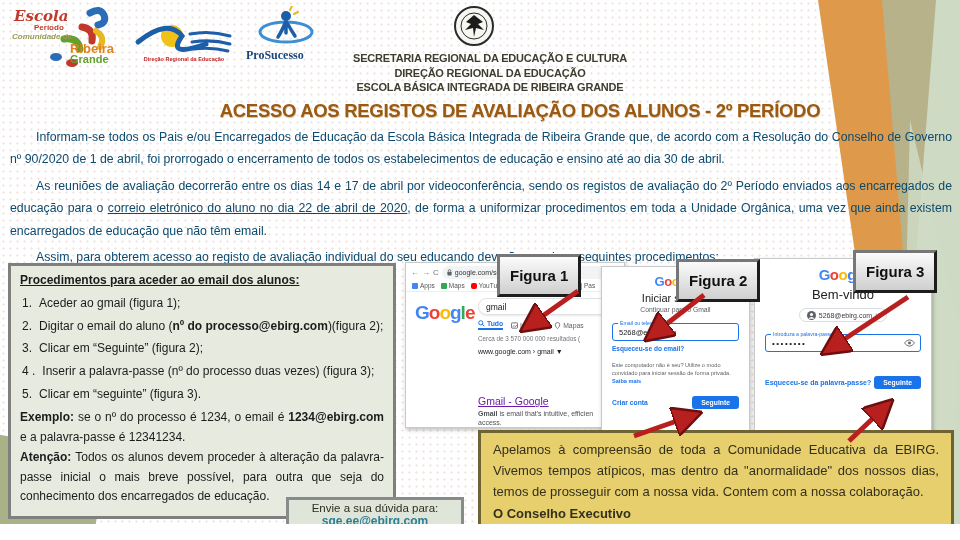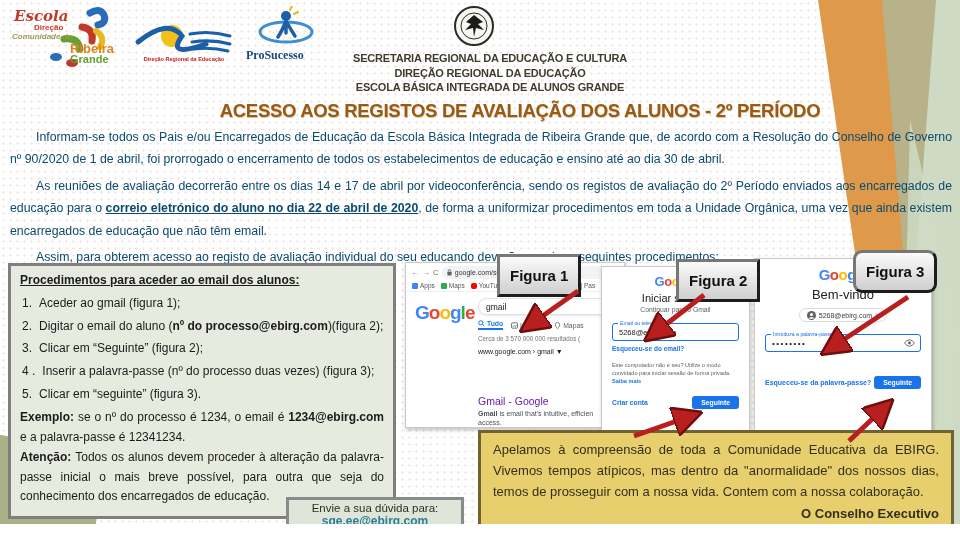--- a/index.html
+++ b/index.html
@@ -29,21 +29,21 @@
   
   .org-lines{position:absolute;left:230px;top:51px;width:520px;text-align:center;z-index:5;
     color:#3f3d2e;font-size:11px;font-weight:700;line-height:14.5px;letter-spacing:-0.2px;}
   .page-title{position:absolute;left:90px;top:100px;width:860px;text-align:center;z-index:5;
     color:#9b5a13;font-size:18.5px;font-weight:800;letter-spacing:-0.3px;
     text-shadow:0.5px 0.5px 0 #d8c2a0;}
   
   .intro{position:absolute;left:10px;top:126px;width:942px;z-index:5;color:#0c4a6e;
     font-size:12.3px;line-height:1.82;text-align:justify;}
   .intro p{margin:0 0 4px 0;text-indent:26px;}
-  .emph{font-weight:700;text-decoration:underline;}
+  .emph{font-weight:400;text-decoration:underline;}
   
   .proc-box{position:absolute;left:8px;top:263px;width:364px;height:236px;z-index:20;
     background:#e6eadf;border:3px solid #7f7f7f;padding:7px 9px;color:#1c1c1c;font-size:12px;}
   .proc-head{font-weight:700;text-decoration:underline;font-size:12px;margin-bottom:8px;}
   .step{margin:0 0 6.5px 2px;line-height:1.35;}
   .step .n{margin-right:7px;}
   .proc-par{margin:0 0 1px 0;line-height:1.62;text-align:justify;}
   .blab{font-weight:700;}
   
   .help-box{position:absolute;left:286px;top:497px;width:172px;z-index:30;background:#dfe5d8;
@@ -52,39 +52,39 @@
   
   .fig-card{position:absolute;background:#fff;border:1px solid #c9c9c9;box-shadow:1px 2px 4px rgba(0,0,0,.25);}
   .fig1{left:405px;top:262px;width:218px;height:164px;z-index:10;}
   .fig2{left:601px;top:266px;width:147px;height:171px;z-index:11;}
   .fig3{left:754px;top:258px;width:176px;height:184px;z-index:12;}
   .fig-label{position:absolute;z-index:50;background:linear-gradient(#fbfbfb,#cfcfcf);
     border:3px solid;border-color:#777 #1d1d1d #1d1d1d #777;color:#111;
     font-size:15px;font-weight:700;padding:10px 10px;white-space:nowrap;}
   .flab1{left:497px;top:254px;}
   .flab2{left:676px;top:259px;}
-  .flab3{left:853px;top:250px;border-radius:9px;}
+  .flab3{left:853px;top:250px;}
   
   .chrome{display:flex;align-items:center;gap:3px;padding:3px 4px 1px 5px;color:#777;font-size:8px;}
   .urlpill{flex:1;display:flex;align-items:center;gap:3px;background:#f1f3f4;border-radius:7px;
     padding:1px 5px;font-size:7px;color:#333;height:11px;}
   .bmbar{display:flex;align-items:center;gap:6px;padding:2px 6px;font-size:6.5px;color:#555;border-bottom:1px solid #eee;}
   .bm{display:flex;align-items:center;gap:2px;}
   .bm-ico{width:6px;height:6px;border-radius:1px;display:inline-block;}
   .serp{position:relative;padding:6px 6px 0 72px;}
   .glogo1{position:absolute;left:9px;top:10px;font-size:19px;font-weight:600;letter-spacing:-1px;}
   .g-b{color:#4285f4}.g-r{color:#ea4335}.g-y{color:#fbbc05}.g-g{color:#34a853}
   .searchpill{border:1px solid #dfe1e5;border-radius:10px;height:15px;display:flex;align-items:center;
     padding:0 7px;font-size:8.5px;color:#202124;box-shadow:0 1px 2px rgba(32,33,36,.1);margin-bottom:5px;}
   .serp-tabs{display:flex;gap:8px;font-size:6.8px;color:#5f6368;align-items:center;margin-bottom:5px;}
   .serp-tab{display:flex;gap:2px;align-items:center;}
   .serp-tab.active{color:#1a73e8;border-bottom:2px solid #1a73e8;padding-bottom:1px;font-weight:700;}
   .res-count{font-size:6.3px;color:#70757a;margin-bottom:6px;}
   .res-url{font-size:7px;color:#202124;margin-bottom:1px;}
-  .res-title{font-size:10.5px;color:#681da8;font-weight:500;margin-bottom:2px;margin-top:40px;}
+  .res-title{font-size:10.5px;color:#681da8;text-decoration:underline;font-weight:500;margin-bottom:2px;margin-top:40px;}
   .res-snip{font-size:7px;color:#4d5156;line-height:1.35;}
   
   .gsign{padding:7px 10px 0 10px;text-align:center;color:#202124;}
   .glogo-sm{font-size:13px;font-weight:600;letter-spacing:-0.5px;}
   .glogo-md{font-size:15px;font-weight:600;letter-spacing:-0.5px;}
   .gs-h1{font-size:11px;margin-top:3px;}
   .gs-h1b{font-size:13px;margin-top:4px;}
   .gs-sub{font-size:6.8px;color:#5f6368;margin-top:2px;}
   .gfield{position:relative;border:1.5px solid #1a73e8;border-radius:3px;text-align:left;
     margin-top:10px;padding:4px 5px 3px 6px;font-size:7.5px;color:#202124;}
@@ -95,21 +95,21 @@
   .gs-row{display:flex;justify-content:space-between;align-items:center;margin-top:11px;}
   .gbtn{background:#1a73e8;color:#fff;border-radius:3px;padding:3px 9px;font-size:6.8px;font-weight:700;}
   .chip{display:inline-flex;align-items:center;gap:3px;border:1px solid #dadce0;border-radius:10px;
     padding:1.5px 7px;font-size:7px;color:#3c4043;margin-top:6px;}
   .eye{position:absolute;right:5px;top:4px;}
   .pwd{letter-spacing:1.5px;font-size:8px;}
   
   .notice{position:absolute;left:478px;top:430px;width:446px;z-index:40;background:#e7cf6d;
     border:3px solid #6f6233;padding:6px 12px 7px 12px;color:#33301c;font-size:13px;
     line-height:1.62;text-align:justify;}
-  .notice-sig{text-align:right;font-weight:700;margin-top:1px;}
+  .notice-sig{text-align:left;font-weight:700;margin-top:1px;}
   .notice-tag{text-align:right;font-weight:700;}
   
   .arrows{position:absolute;inset:0;z-index:60;pointer-events:none;}
 </style>
 </head>
 <body>
 
 <div class="page">
 
   <svg class="bg-right" viewBox="0 0 200 540" preserveAspectRatio="none">
@@ -123,21 +123,21 @@
   <div class="logo logo-school">
     <svg width="118" height="64" viewBox="0 0 118 64">
       <path d="M78 8 q10 -6 14 2 q3 8 -6 10" fill="none" stroke="#2b6cb8" stroke-width="7" stroke-linecap="round"></path>
       <path d="M70 22 q12 2 10 14" fill="none" stroke="#c0392b" stroke-width="7" stroke-linecap="round"></path>
       <path d="M52 34 q14 -2 16 10" fill="none" stroke="#63a02c" stroke-width="7" stroke-linecap="round"></path>
       <path d="M84 26 q10 6 4 16" fill="none" stroke="#e8b820" stroke-width="6" stroke-linecap="round"></path>
       <ellipse cx="44" cy="52" rx="6" ry="4" fill="#2b6cb8"></ellipse>
       <ellipse cx="60" cy="58" rx="6" ry="4" fill="#c0392b"></ellipse>
     </svg>
     <span class="ls-txt ls-escola">Escola</span>
-    <span class="ls-txt ls-basica">Direção</span>
+    <span class="ls-txt ls-basica">Período</span>
     <span class="ls-txt ls-int">Comunidade de</span>
     <span class="ls-txt ls-rib">Ribeira</span>
     <span class="ls-txt ls-gra">Grande</span>
   </div>
 
   <div class="logo logo-dre">
     <svg width="104" height="34" viewBox="0 0 104 34">
       <circle cx="40" cy="14" r="11" fill="#f2c118"></circle>
       <path d="M6 20 q30 -24 44 -6 q-16 22 24 8" fill="none" stroke="#1c5fa8" stroke-width="5" stroke-linecap="round"></path>
       <path d="M58 12 q20 -4 40 2" fill="none" stroke="#1c5fa8" stroke-width="3" stroke-linecap="round"></path>
@@ -159,21 +159,21 @@
 
   <svg class="crest" viewBox="0 0 44 46">
     <circle cx="22" cy="23" r="19" fill="#f7f7f2" stroke="#2a2a2a" stroke-width="2"></circle>
     <circle cx="22" cy="23" r="13" fill="none" stroke="#2a2a2a" stroke-width="1"></circle>
     <path d="M22 12 l-8 7 5 2 -6 6 8 -2 1 9 2 -9 8 2 -6 -6 5 -2 z" fill="#1c1c1c"></path>
   </svg>
 
   <div class="org-lines">
     <div>SECRETARIA REGIONAL DA EDUCAÇÃO E CULTURA</div>
     <div>DIREÇÃO REGIONAL DA EDUCAÇÃO</div>
-    <div>ESCOLA BÁSICA INTEGRADA DE ALUNOS GRANDE</div>
+    <div>ESCOLA BÁSICA INTEGRADA DE RIBEIRA GRANDE</div>
   </div>
 
   <div class="page-title">ACESSO AOS REGISTOS DE AVALIAÇÃO DOS ALUNOS - 2º PERÍODO</div>
 
   <div class="intro">
     <p><span>Informam-se todos os Pais e/ou Encarregados de Educação da Escola Básica Integrada de Ribeira Grande que, de acordo com a Resolução do Conselho de Governo nº 90/2020 de 1 de abril, foi prorrogado o encerramento de todos os estabelecimentos de educação e ensino até ao dia 30 de abril.</span></p>
     <p><span>As reuniões de avaliação decorrerão entre os dias 14 e 17 de abril por videoconferência, sendo os registos de avaliação do 2º Período enviados aos encarregados de educação para o </span><span class="emph">correio eletrónico do aluno no dia 22 de abril de 2020</span><span>, de forma a uniformizar procedimentos em toda a Unidade Orgânica, uma vez que ainda existem encarregados de educação que não têm email.</span></p>
     <p><span>Assim, para obterem acesso ao registo de avaliação individual do seu educando deverão seguir os seguintes procedimentos:</span></p>
   </div>
 

